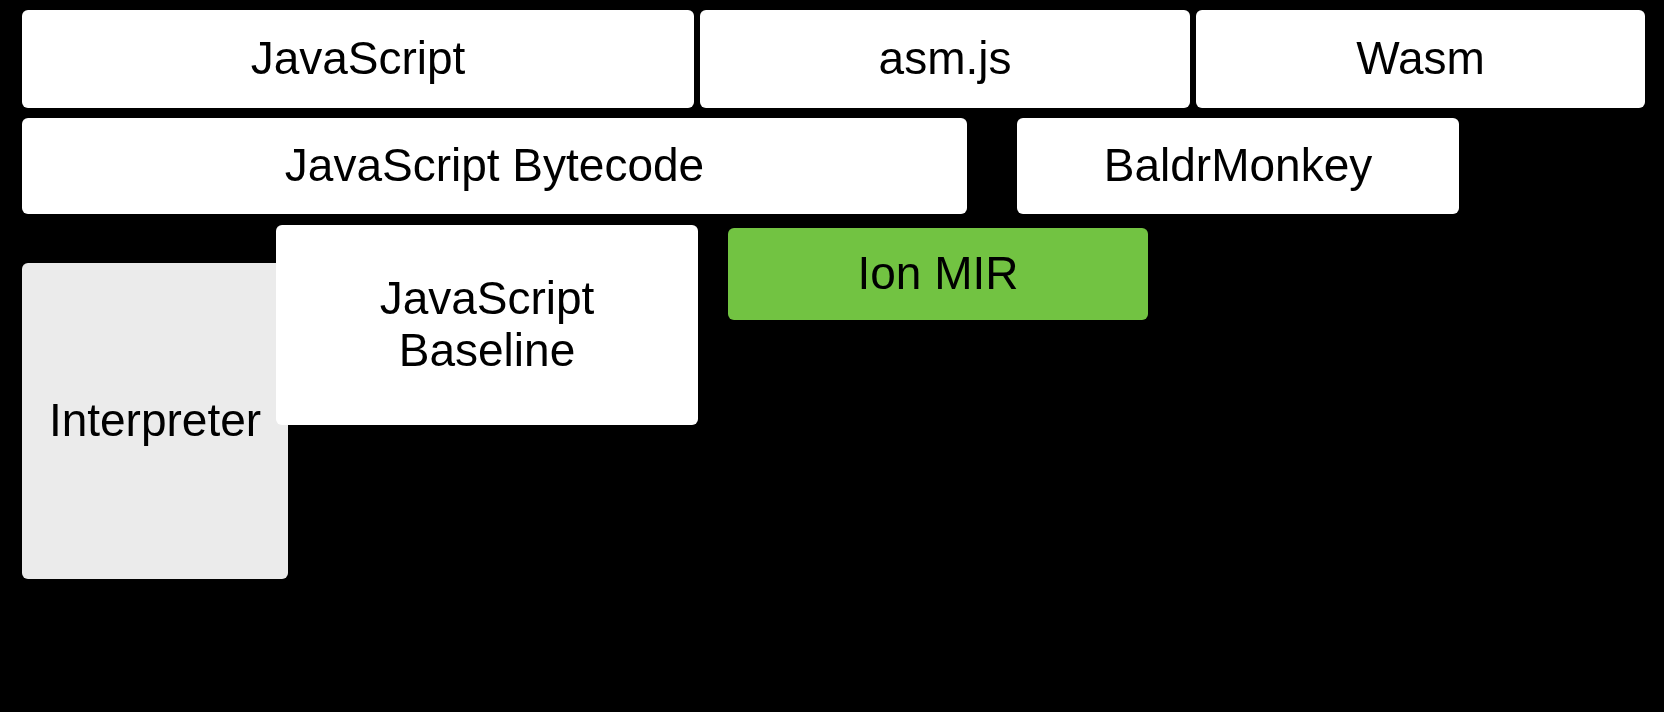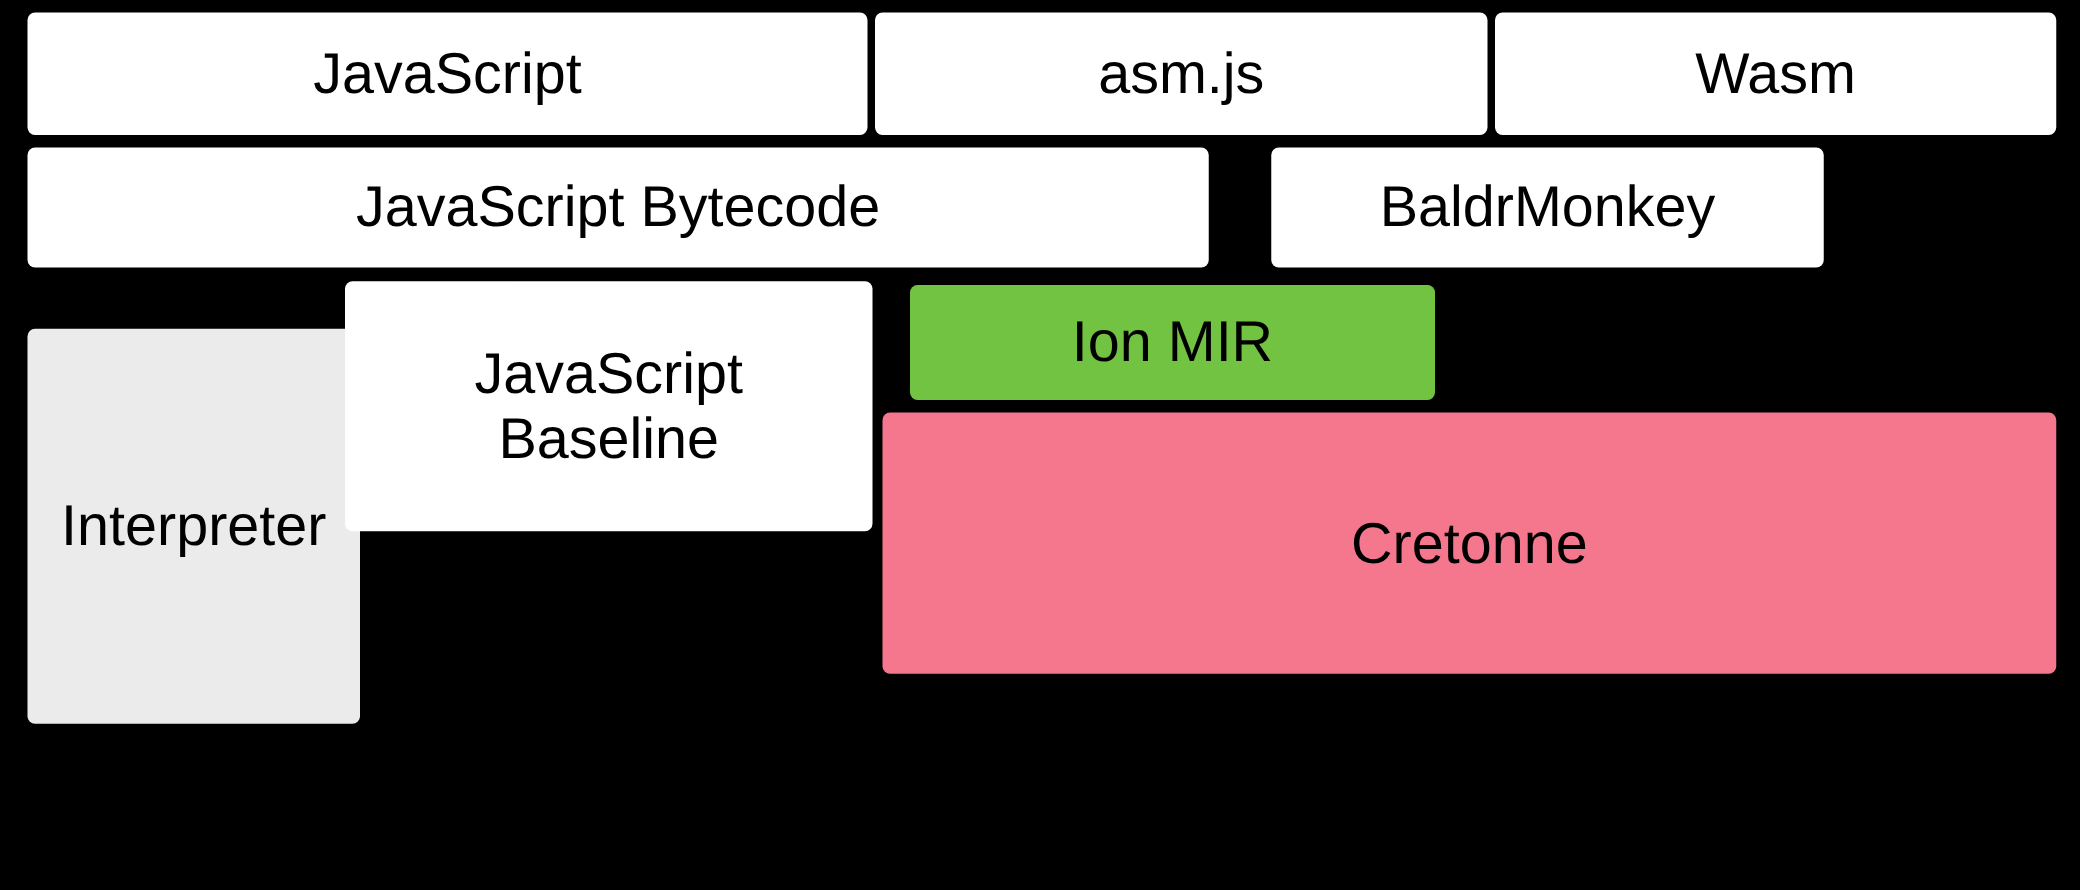--- a/index.html
+++ b/index.html
@@ -52,16 +52,15 @@
   <div class="box" style="left:973px; top:118px; width:442px; height:96px;margin-left:44px;">BaldrMonkey</div>
 
   <div class="box gray" style="left:22px; top:225px; width:266px; height:316px;">Interpreter</div>
 
   <div class="box" style="left:276px; top:225px; width:422px; height:200px;">JavaScript
 Baseline</div>
 
 
   <div class="box green" style="left:728px; top:228px; width:420px; height:92px;">Ion MIR</div>
 
-  <div class="box pink" style="left:706px; top:330px; width:939px; height:209px;">Cretonne</div>
 
 
 </div>
 
 </body></html>

